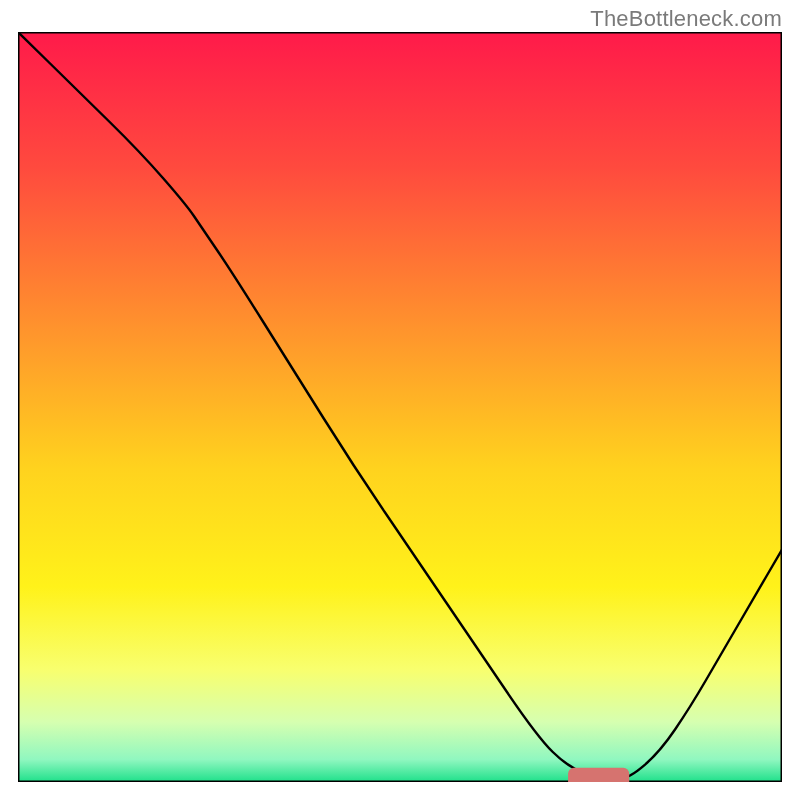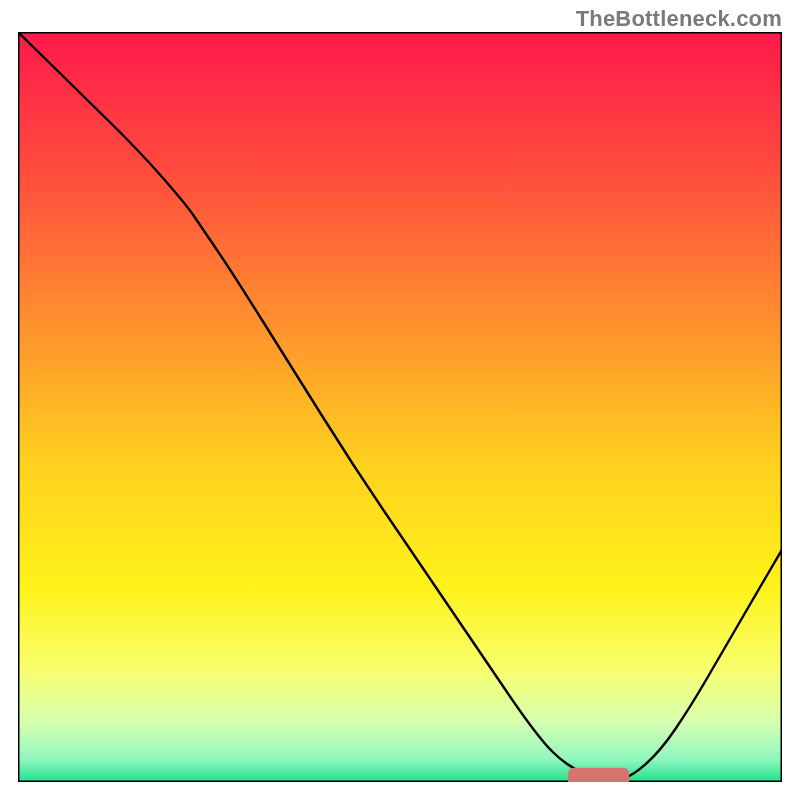--- a/index.html
+++ b/index.html
@@ -16,21 +16,21 @@
     left: 18px;
     top: 32px;
     width: 764px;
     height: 750px;
   }
   .watermark {
     position: absolute;
     top: 6px;
     right: 18px;
     font-size: 22px;
-    font-weight: 700;
+    font-weight: 400;
     color: #7a7a7a;
     letter-spacing: 0.2px;
     user-select: none;
     margin-left: 43px;
   }
   svg {
     display: block;
   }
 </style>
 </head>

